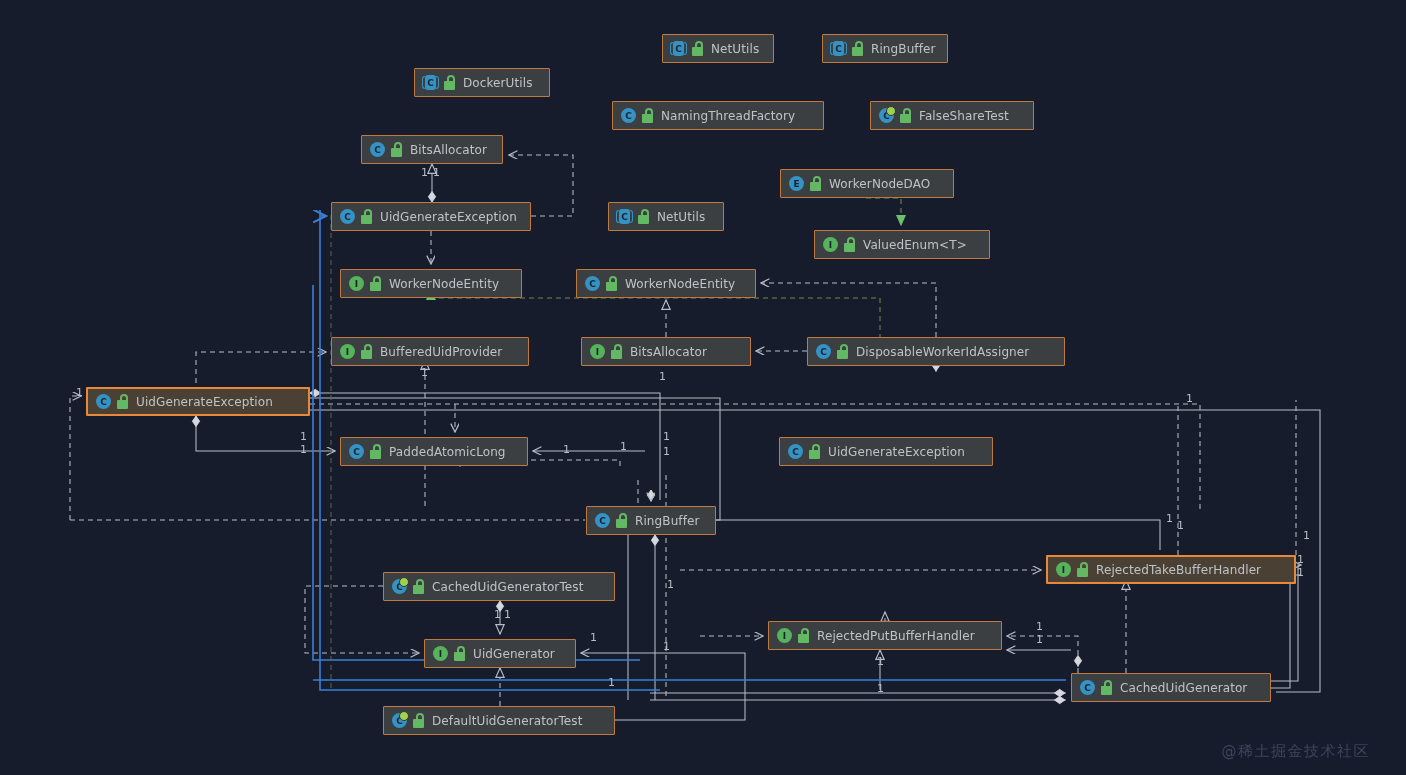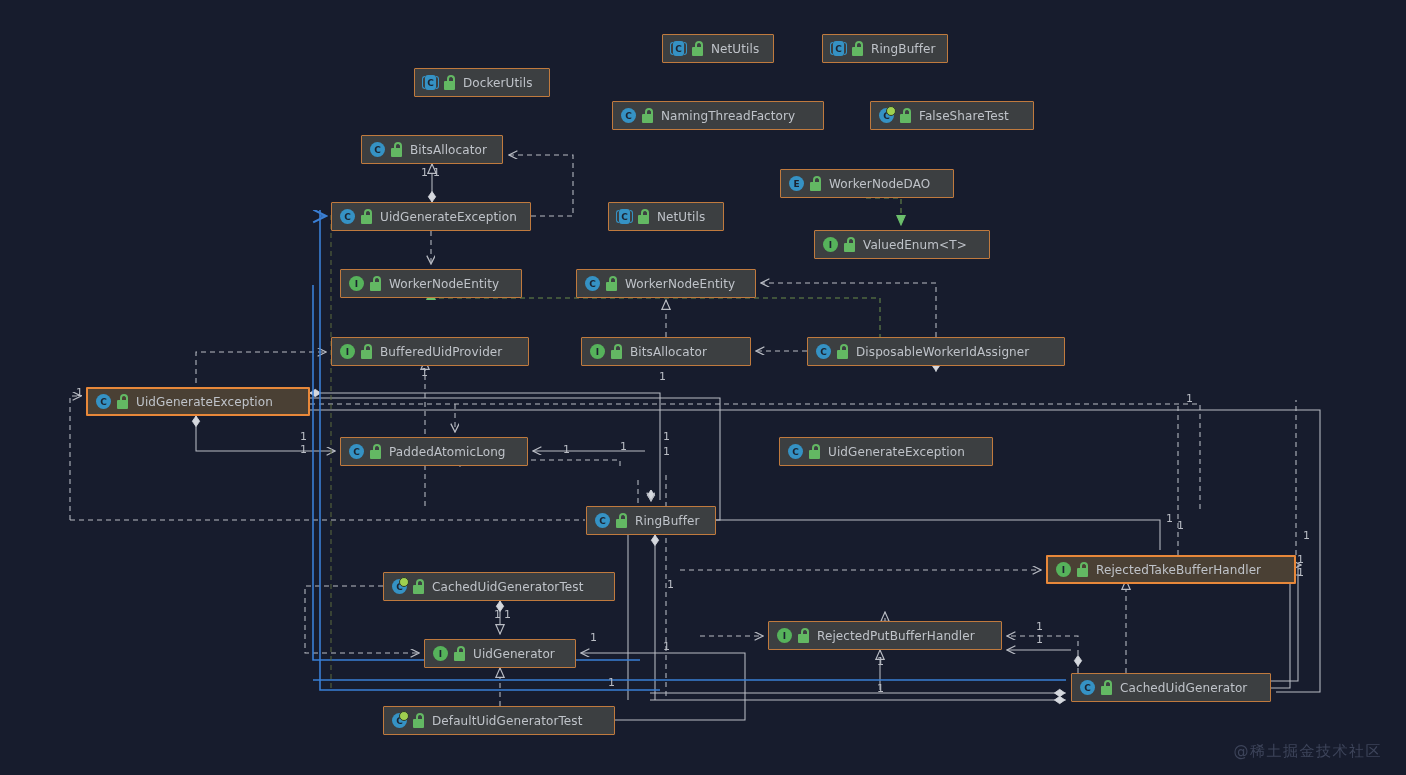--- a/index.html
+++ b/index.html
@@ -93,21 +93,21 @@
   .lock .shackle{
     position:absolute;left:4px;top:0;
     width:8px;height:8px;
     border:2px solid #63b863;
     border-bottom:none;
     border-radius:4px 4px 0 0;
     box-sizing:border-box;
   }
   .watermark{
     position:absolute;
-    right:24px;bottom:14px;
+    right:36px;bottom:14px;
     font-size:15px;
     color:#3d445a;
     letter-spacing:1.5px;
     z-index:2;
   }
 </style>
 </head>
 <body>
 
 <div id="diagram">

